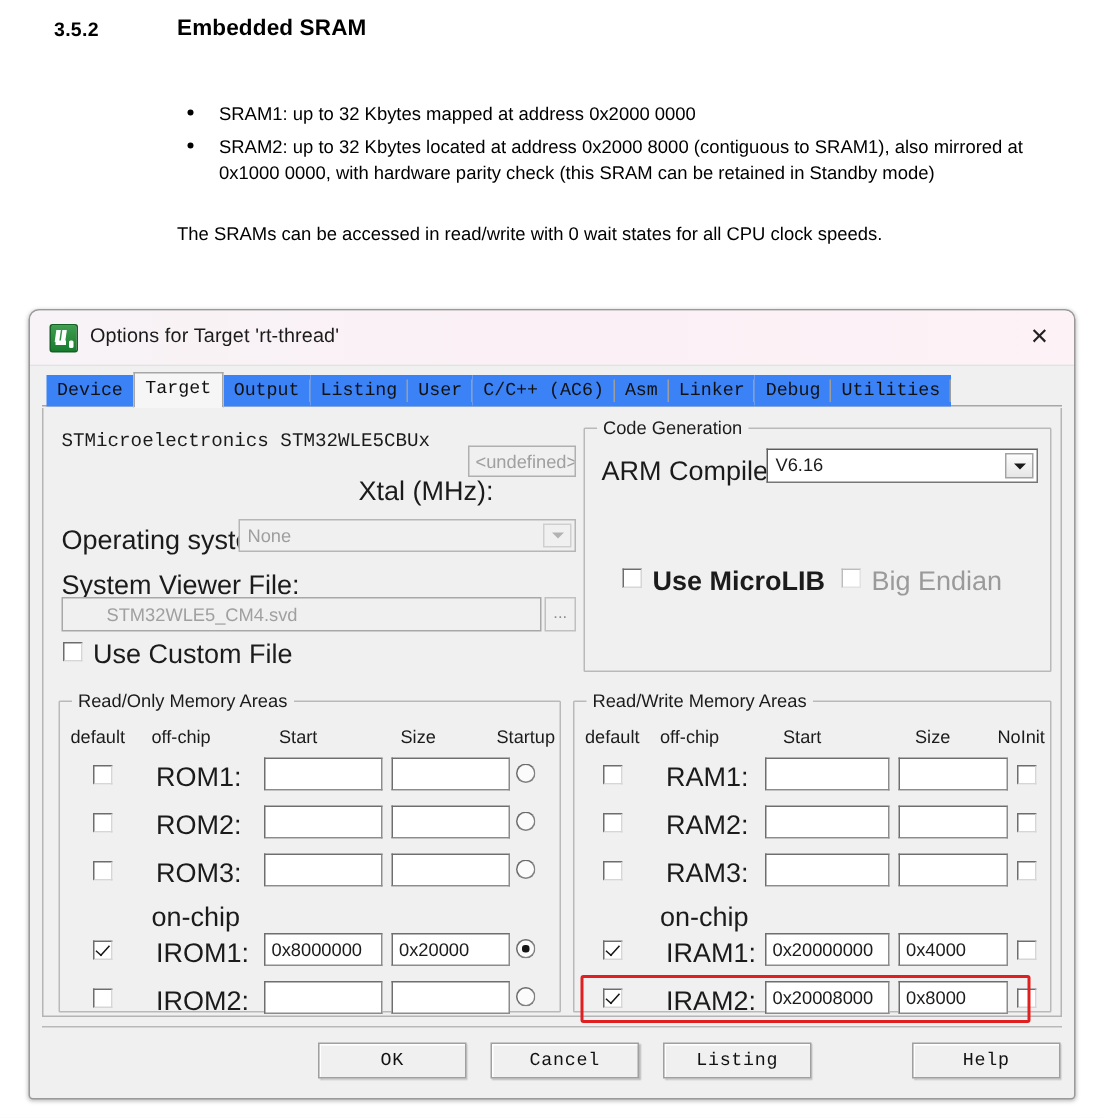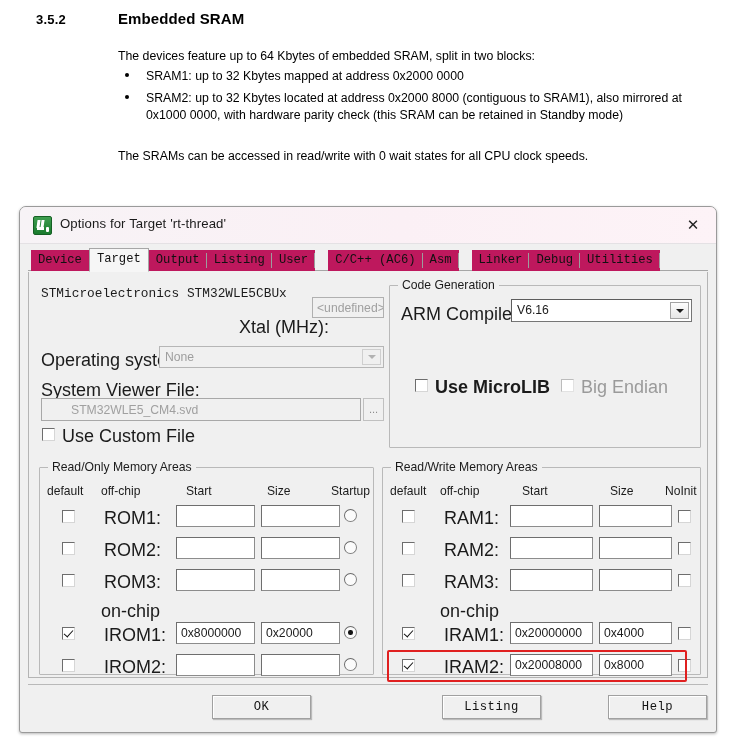--- a/index.html
+++ b/index.html
@@ -95,34 +95,34 @@
   }
   .tabs {
     position: absolute; left: 11px; bottom: 0;
     display: flex; align-items: flex-end;
   }
   .tab {
     position: relative;
     font-size: 12.2px; color: #111;
     padding: 3px 7px 4px 7px;
     white-space: nowrap;
-    background: #be185d;
+    background: #3b82f6;
   }
   .tab .sep {
     position: absolute; right: 0; top: 3px; bottom: 3px; width: 1px; background: #9d9d9d;
   }
   .tab.active {
     background: #f6f6f6;
     border: 1px solid #a6a6a6;
     border-bottom: 1px solid #f6f6f6;
     margin-bottom: -1px;
     padding: 3px 7px 5px 7px;
     z-index: 2;
   }
-  .tab.gap { margin-left: 13px; }
+  .tab.gap { }
 
   
   .panel {
     position: absolute; left: 8px; right: 8px; top: 65px; bottom: 54px;
     background: #f0f0f0;
     border: 1px solid #b4b4b4;
     border-top: none;
     box-sizing: border-box;
   }
 
@@ -236,21 +236,20 @@
     display: flex; align-items: center; justify-content: center;
     letter-spacing: .5px;
   }
 </style>
 </head>
 <body>
 
 <div class="doc">
   <div class="doc-sec-num">3.5.2</div>
   <div class="doc-sec-title">Embedded SRAM</div>
-  <div class="doc-p doc-intro">The devices feature up to 64 Kbytes of embedded SRAM, split in two blocks:</div>
   <div class="doc-bullets">
     <div class="doc-li">
       <span class="bullet"></span>
       <span>SRAM1: up to 32 Kbytes mapped at address 0x2000 0000</span>
     </div>
     <div class="doc-li">
       <span class="bullet"></span>
       <span>SRAM2: up to 32 Kbytes located at address 0x2000 8000 (contiguous to SRAM1), also mirrored at 0x1000 0000, with hardware parity check (this SRAM can be retained in Standby mode)</span>
     </div>
   </div>
@@ -407,15 +406,16 @@
       <div class="field" style="left:128px; top:194px; width:83px; height:22px;">0x20008000</div>
       <div class="field" style="left:217px; top:194px; width:73px; height:22px;">0x8000</div>
       <div class="cb" style="left:296px; top:199px;"></div>
     </div>
 
     <div class="redbox" style="left:358px; top:378px; width:296px; height:28px;"></div>
   </div>
 
   <div class="btnbar-sep"></div>
   <div class="btn" style="left:192px; bottom:13px; width:99px;">OK</div>
+  <div class="btn" style="left:307px; bottom:13px; width:99px;">Cancel</div>
   <div class="btn" style="left:422px; bottom:13px; width:99px;">Listing</div>
   <div class="btn" style="left:588px; bottom:13px; width:99px;">Help</div>
 </div>
 
 </body></html>

